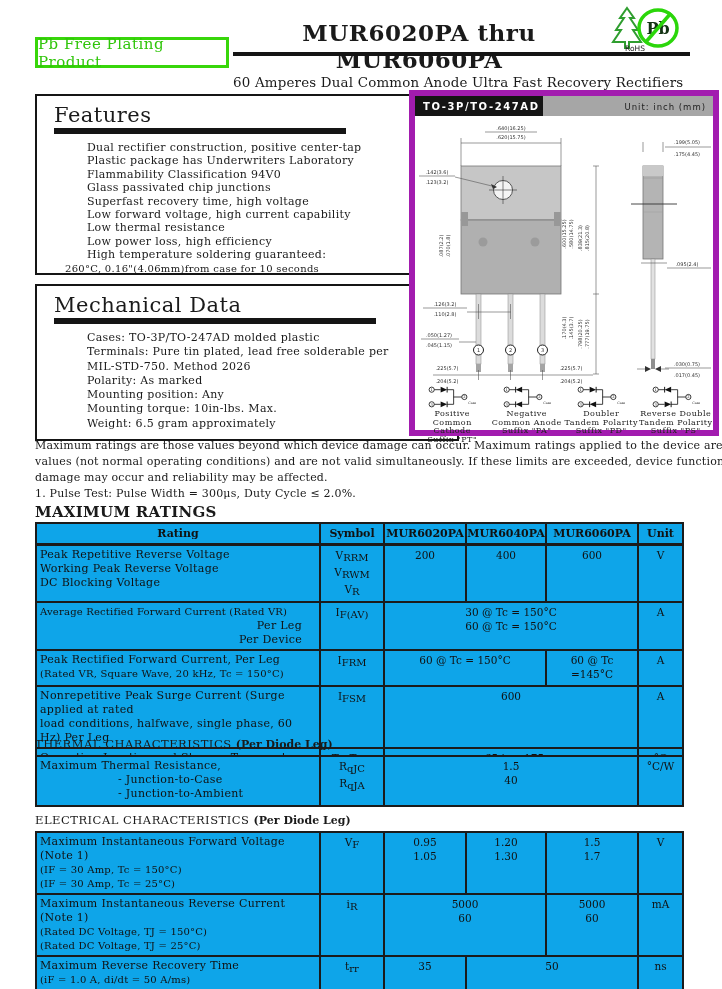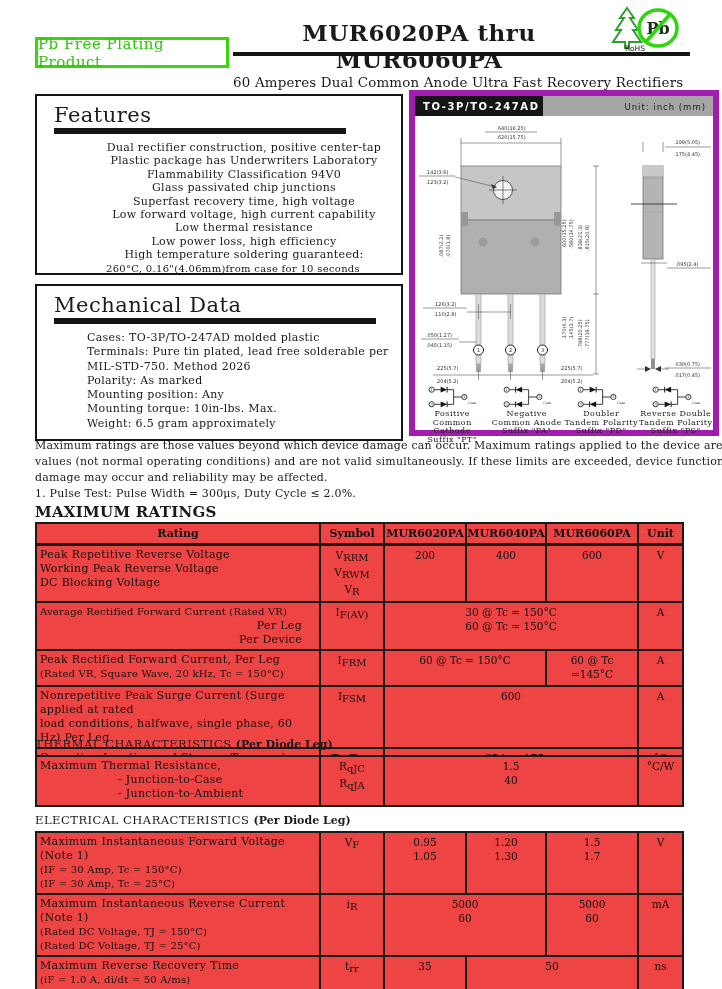--- a/index.html
+++ b/index.html
@@ -12,29 +12,29 @@
               display:flex; align-items:center; justify-content:center;
               font-size:15px; letter-spacing:0.5px; }
   .title { position:absolute; left:233px; top:19px; width:372px; text-align:center;
            font-size:23px; font-weight:bold; letter-spacing:0.5px; }
   .title-rule { position:absolute; left:233px; top:52px; width:457px; height:4px; background:#151515; }
   .subtitle { position:absolute; left:233px; top:60px; font-size:13.4px; letter-spacing:0.2px;margin-top:15px; }
   .rohs { position:absolute; left:608px; top:5px;text-align:center; }
   .pbicon { position:absolute; left:636px; top:7px; }
 
   
-  .box { position:absolute; left:35px; width:368px; border:2px solid #151515;
+  .box { position:absolute; left:35px; width:424px; border:2px solid #151515;
          box-sizing:border-box; background:#fff; }
   .features-box { top:94px; height:181px; }
   .mech-box { top:284px; height:157px; }
   .box-h { font-size:21px; margin:7px 0 0 17px; letter-spacing:0.5px; }
   .box-bar { height:6px; background:#151515; margin:1px 0 7px 17px; }
   .features-box .box-bar { width:292px; }
   .mech-box .box-bar { width:322px; }
-  .fi { margin-left:50px; font-size:11px; line-height:13.4px; letter-spacing:0.3px;text-align:center; }
+  .fi { margin-left:50px; font-size:11px; line-height:13.4px; letter-spacing:0.3px; }
   .fi-cont { margin-left:28px; font-size:10px; }
   .mi { margin-left:50px; font-size:11px; line-height:14.3px; letter-spacing:0.3px; }
 
   
   .diag { position:absolute; left:409px; top:90px; width:310px; height:346px;
           border:6px solid #a21caf; box-sizing:border-box; background:#fff; }
   .diag-head { display:flex; height:20px; }
   .diag-title { background:#151515; color:#fff; width:128px; box-sizing:border-box;
                 font:bold 10px "DejaVu Sans","Liberation Sans",sans-serif;
                 letter-spacing:1.6px; padding:5px 0 0 8px; }
@@ -56,21 +56,21 @@
 
   
   .sec-h { position:absolute; left:35px; }
   #mt-h { top:503px; font-size:15px; font-weight:bold; letter-spacing:0.3px; }
   #tc-h { top:737px; font-size:11.5px; letter-spacing:0.5px; }
   #ec-h { top:813px; font-size:11.5px; letter-spacing:0.5px; }
   .ph { font-weight:bold; font-size:11px; letter-spacing:0; }
 
   
   .spec { position:absolute; left:35px; border-collapse:collapse; table-layout:fixed;
-          background:#ef4444; font-size:11px; color:#111; }
+          background:#0ea5e9; font-size:11px; color:#111; }
   .spec td, .spec th { border:2px solid #1b1b1b; vertical-align:top; padding:2px 3px; box-sizing:border-box; }
   .spec th { font-size:11px; text-align:center; vertical-align:middle; padding:3px 0; }
   .spec tr.hrow th { border-bottom:3px solid #1b1b1b; }
   #mt-table { top:522px; width:647px; }
   #tc-table { top:755px; width:647px; }
   #ec-table { top:831px; width:647px; }
   .rat { padding-left:7px; line-height:14px; letter-spacing:0.3px; }
   .rsm { font-size:10px; letter-spacing:0.2px; }
   .ral { text-align:right; padding-right:14px; }
   .sym { text-align:center; line-height:14px; font-size:10.5px; }

